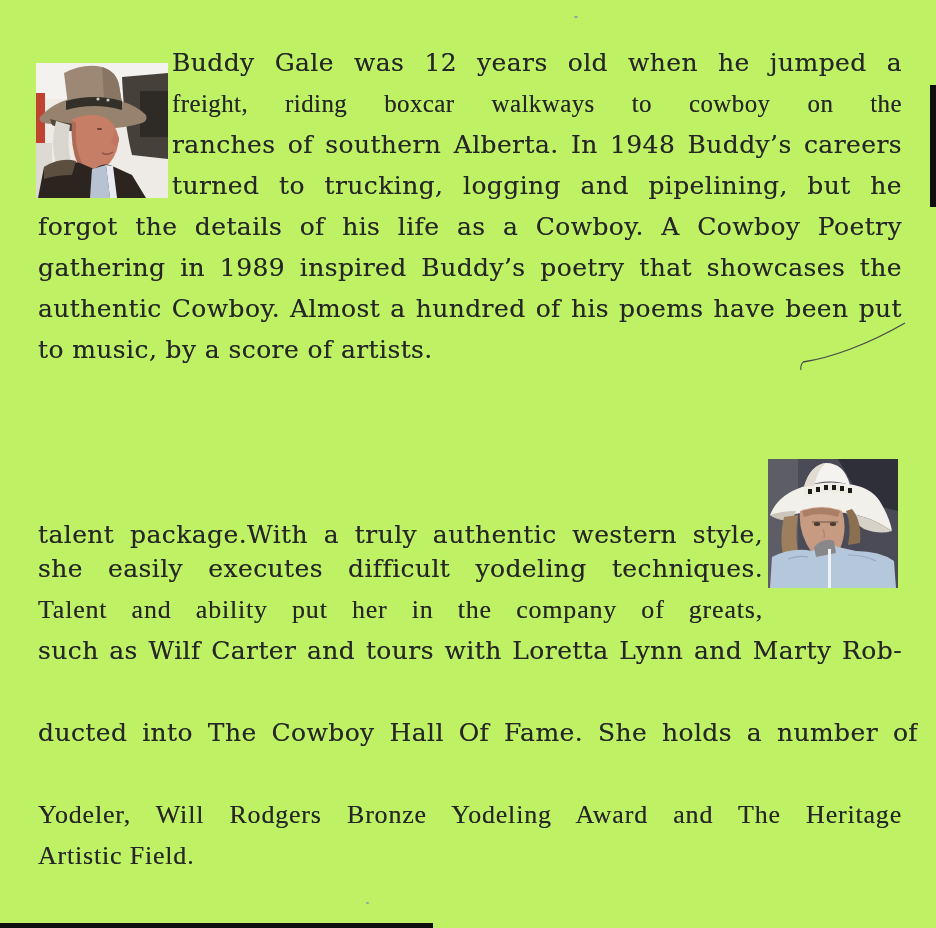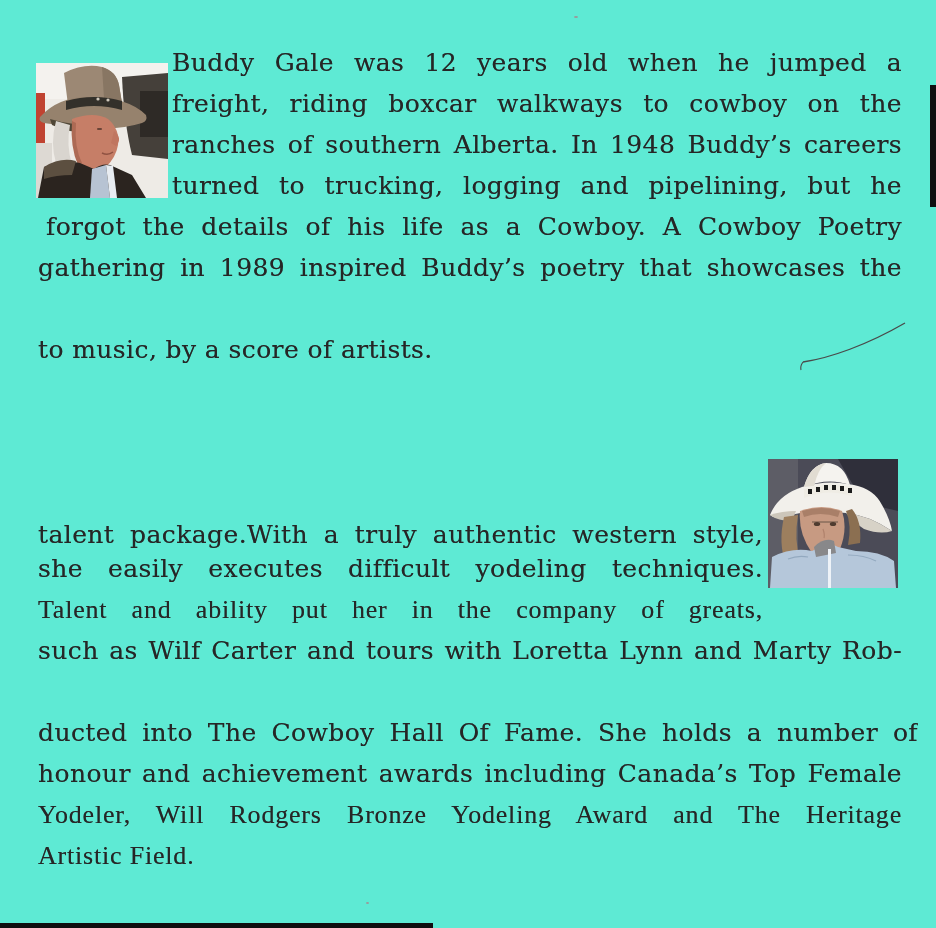--- a/index.html
+++ b/index.html
@@ -1,21 +1,21 @@
 <!DOCTYPE html>
 <html><head>
 <meta charset="utf-8">
 <style>
   html, body { margin: 0; padding: 0; background: #888; }
   .page {
     position: relative;
     width: 936px;
     height: 928px;
     margin: 0 auto;
-    background: #5eead4;
+    background: #bef264;
     overflow: hidden;
     font-family: "DejaVu Serif", serif;
     color: #222;
   }
   .tline {
     position: absolute;
     font-size: 25px;
     line-height: 30px;
     height: 34px;
     letter-spacing: 0.4px;
@@ -68,25 +68,26 @@
     </g>
     <g>
       <path d="M 8 104 Q 28 96 44 100 L 58 106 Q 66 100 74 102 L 96 112 L 110 135 L 2 135 Z" fill="#2b241f"></path>
       <path d="M 8 104 Q 24 94 40 98 L 36 112 Q 20 112 8 116 Z" fill="#5c4f40"></path>
       <path d="M 56 106 L 70 102 L 74 135 L 54 135 Z" fill="#b7c3d3"></path>
       <path d="M 70 102 L 77 103 L 81 135 L 74 135 Z" fill="#e8ecf1"></path>
     </g>
   </svg>
 
   <div class="tline just" style="left:172px; right:34px; top:48px;">Buddy Gale was 12 years old when he jumped a</div>
-  <div class="tline just" style="left:172px; right:34px; top:89px;">freight, riding boxcar walkways to cowboy on the</div>
+  <div class="tline just" style="left:172px; right:34px; top:89px;font-family:Liberation Serif, serif;">freight, riding boxcar walkways to cowboy on the</div>
   <div class="tline just" style="left:172px; right:34px; top:130px;">ranches of southern Alberta. In 1948 Buddy’s careers</div>
   <div class="tline just" style="left:172px; right:34px; top:171px;">turned to trucking, logging and pipelining, but he never</div>
-  <div class="tline just" style="left:38px;  right:34px; top:212px;margin-left:8px;">forgot the details of his life as a Cowboy. A Cowboy Poetry</div>
+  <div class="tline just" style="left:38px;  right:34px; top:212px;">forgot the details of his life as a Cowboy. A Cowboy Poetry</div>
   <div class="tline just" style="left:38px;  right:34px; top:253px;">gathering in 1989 inspired Buddy’s poetry that showcases the</div>
+  <div class="tline just" style="left:38px;  right:34px; top:294px;">authentic Cowboy. Almost a hundred of his poems have been put</div>
   <div class="tline" style="left:38px;  right:34px; top:335px;">to music, by a score of artists.</div>
 
   <svg class="penmark" style="left:795px; top:315px;" width="120" height="58" viewBox="0 0 120 58">
     <path d="M 8 47 C 35 43 72 30 110 8" stroke="#4a4a4a" stroke-width="1.3" fill="none"></path>
     <path d="M 8 47 q -3 4 -2 8" stroke="#4a4a4a" stroke-width="1.1" fill="none"></path>
   </svg>
 
   <svg class="photo" style="left:768px; top:459px;" width="130" height="129" viewBox="0 0 130 129" role="img">
     <rect x="0" y="0" width="130" height="129" fill="#4b4b57"></rect>
     <rect x="0" y="0" width="30" height="129" fill="#5d5d66"></rect>
@@ -123,21 +124,20 @@
       <path d="M 20 100 Q 30 96 40 98" stroke="#93a9bf" stroke-width="1.2" fill="none"></path>
       <path d="M 80 96 Q 96 96 108 102" stroke="#93a9bf" stroke-width="1.2" fill="none"></path>
     </g>
   </svg>
 
   <div class="tline just" style="left:38px; right:173px; top:513px;margin-top:7px;">talent package.With a truly authentic western style,</div>
   <div class="tline just" style="left:38px; right:173px; top:554px;">she easily executes difficult yodeling techniques.</div>
   <div class="tline just" style="left:38px; right:34px; top:636px;">such as Wilf Carter and tours with Loretta Lynn and Marty Rob-</div>
   <div class="tline just cond" style="left:38px; right:173px; top:595px;">Talent and ability put her in the company of greats,</div>
   <div class="tline just" style="left:38px; right:18px; top:718px;">ducted into The Cowboy Hall Of Fame. She holds a number of</div>
-  <div class="tline just" style="left:38px; right:34px; top:759px;">honour and achievement awards including Canada’s Top Female</div>
   <div class="tline just cond" style="left:38px; right:34px; top:800px;">Yodeler, Will Rodgers Bronze Yodeling Award and The Heritage</div>
   <div class="tline cond" style="left:38px; right:34px; top:841px;">Artistic Field.</div>
 
   <div class="scan-bar" style="left:930px; top:85px; width:6px; height:122px;"></div>
   <div class="scan-bar" style="left:0px; top:923px; width:433px; height:5px;"></div>
   <div class="speck" style="left:574px; top:16px; width:4px; height:2px;"></div>
   <div class="speck" style="left:366px; top:902px; width:3px; height:2px;"></div>
 
 </div>
 

